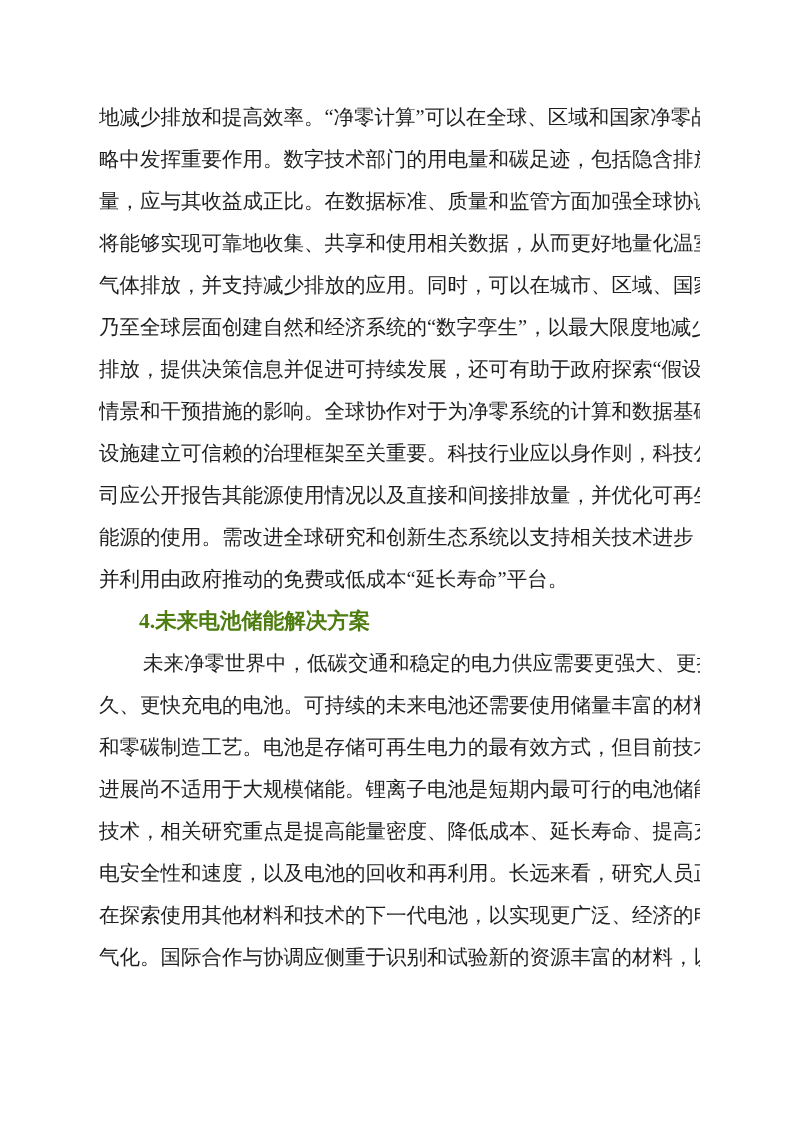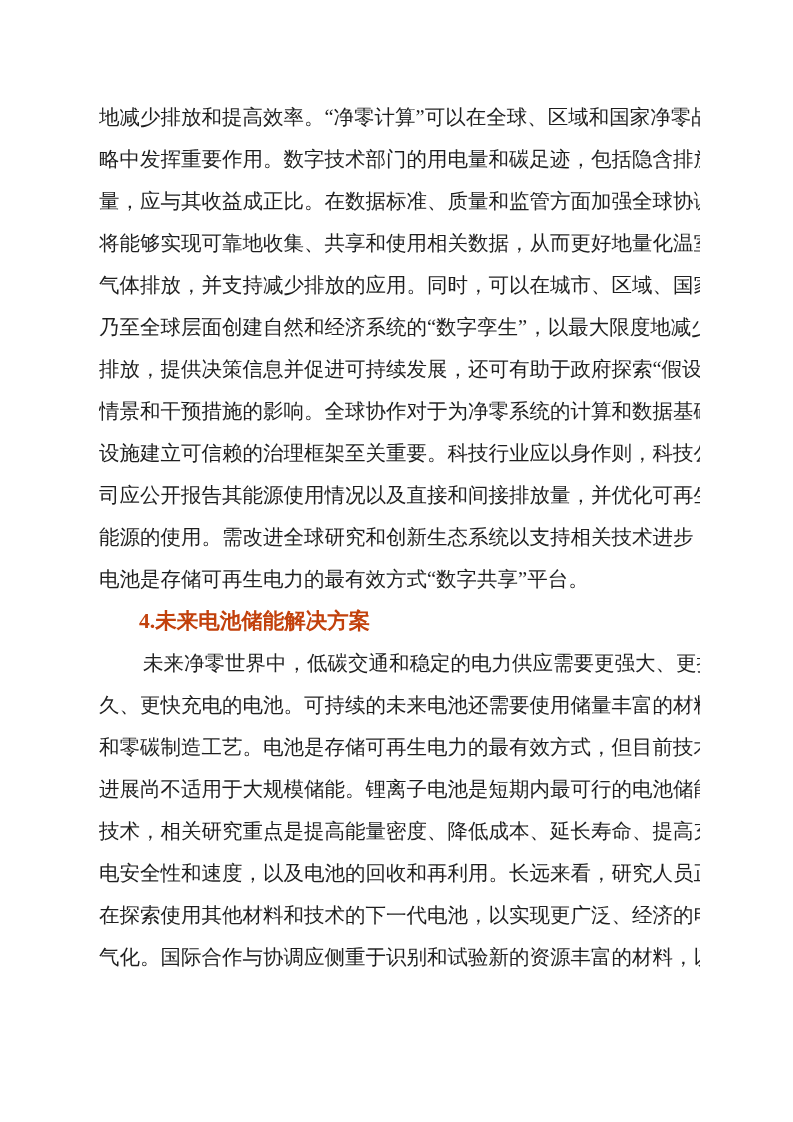--- a/index.html
+++ b/index.html
@@ -36,21 +36,21 @@
   }
   .ln-indent {
     text-indent: 44px;
   }
   .heading {
     margin: 0;
     height: 42px;
     line-height: 42px;
     font-size: 21.5px;
     font-weight: bold;
-    color: #c2410c;
+    color: #4d7c0f;
     text-indent: 40px;
     text-align: left;
   }
 </style>
 </head>
 <body>
 
 <div class="page">
   <div class="content">
 
@@ -59,21 +59,21 @@
       <div class="ln">略中发挥重要作用。数字技术部门的用电量和碳足迹，包括隐含排放</div>
       <div class="ln">量，应与其收益成正比。在数据标准、质量和监管方面加强全球协调</div>
       <div class="ln">将能够实现可靠地收集、共享和使用相关数据，从而更好地量化温室</div>
       <div class="ln">气体排放，并支持减少排放的应用。同时，可以在城市、区域、国家</div>
       <div class="ln">乃至全球层面创建自然和经济系统的“数字孪生”，以最大限度地减少</div>
       <div class="ln">排放，提供决策信息并促进可持续发展，还可有助于政府探索“假设”</div>
       <div class="ln">情景和干预措施的影响。全球协作对于为净零系统的计算和数据基础</div>
       <div class="ln">设施建立可信赖的治理框架至关重要。科技行业应以身作则，科技公</div>
       <div class="ln">司应公开报告其能源使用情况以及直接和间接排放量，并优化可再生</div>
       <div class="ln">能源的使用。需改进全球研究和创新生态系统以支持相关技术进步，</div>
-      <div class="ln ln-end">电池是存储可再生电力的最有效方式“数字共享”平台。</div>
+      <div class="ln ln-end">并利用由政府推动的免费或低成本“延长寿命”平台。</div>
     </div>
 
     <h2 class="heading">4.未来电池储能解决方案</h2>
 
     <div class="par">
       <div class="ln ln-indent">未来净零世界中，低碳交通和稳定的电力供应需要更强大、更持</div>
       <div class="ln">久、更快充电的电池。可持续的未来电池还需要使用储量丰富的材料</div>
       <div class="ln">和零碳制造工艺。电池是存储可再生电力的最有效方式，但目前技术</div>
       <div class="ln">进展尚不适用于大规模储能。锂离子电池是短期内最可行的电池储能</div>
       <div class="ln">技术，相关研究重点是提高能量密度、降低成本、延长寿命、提高充</div>

